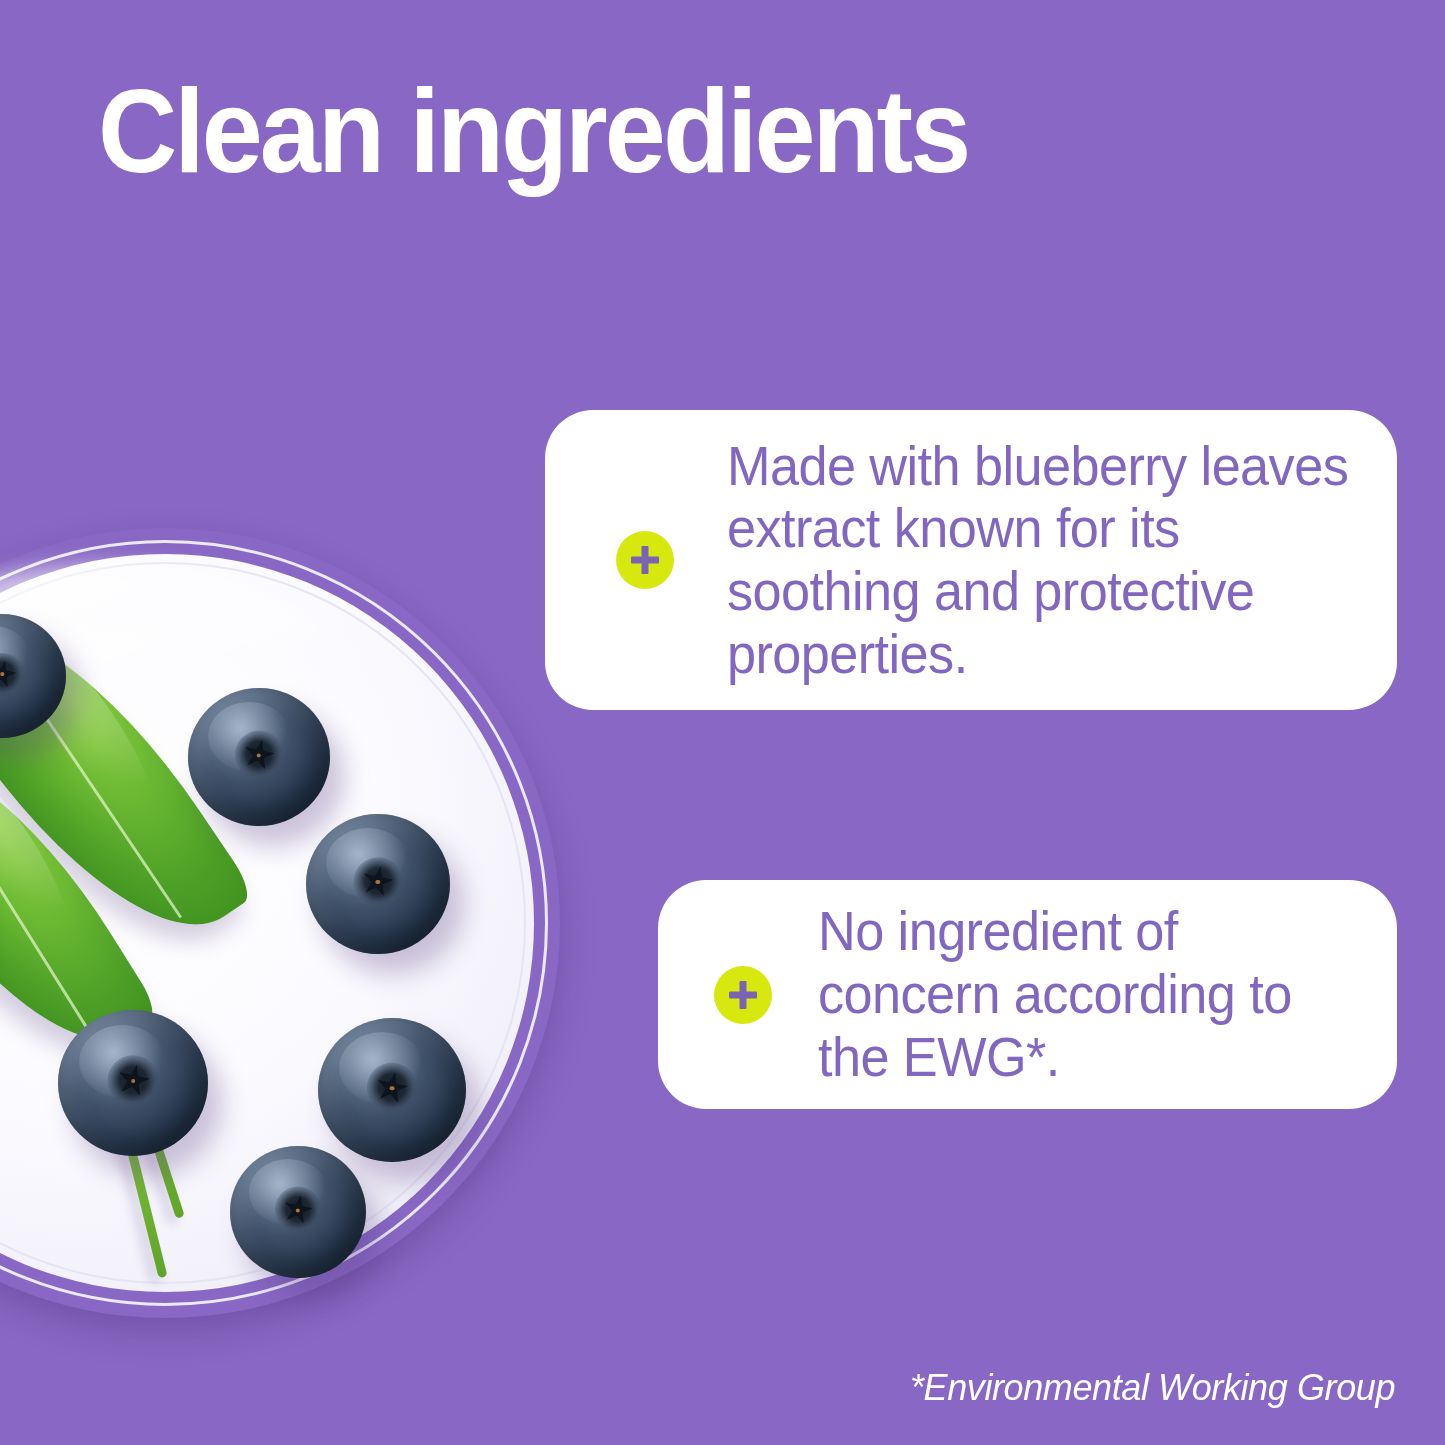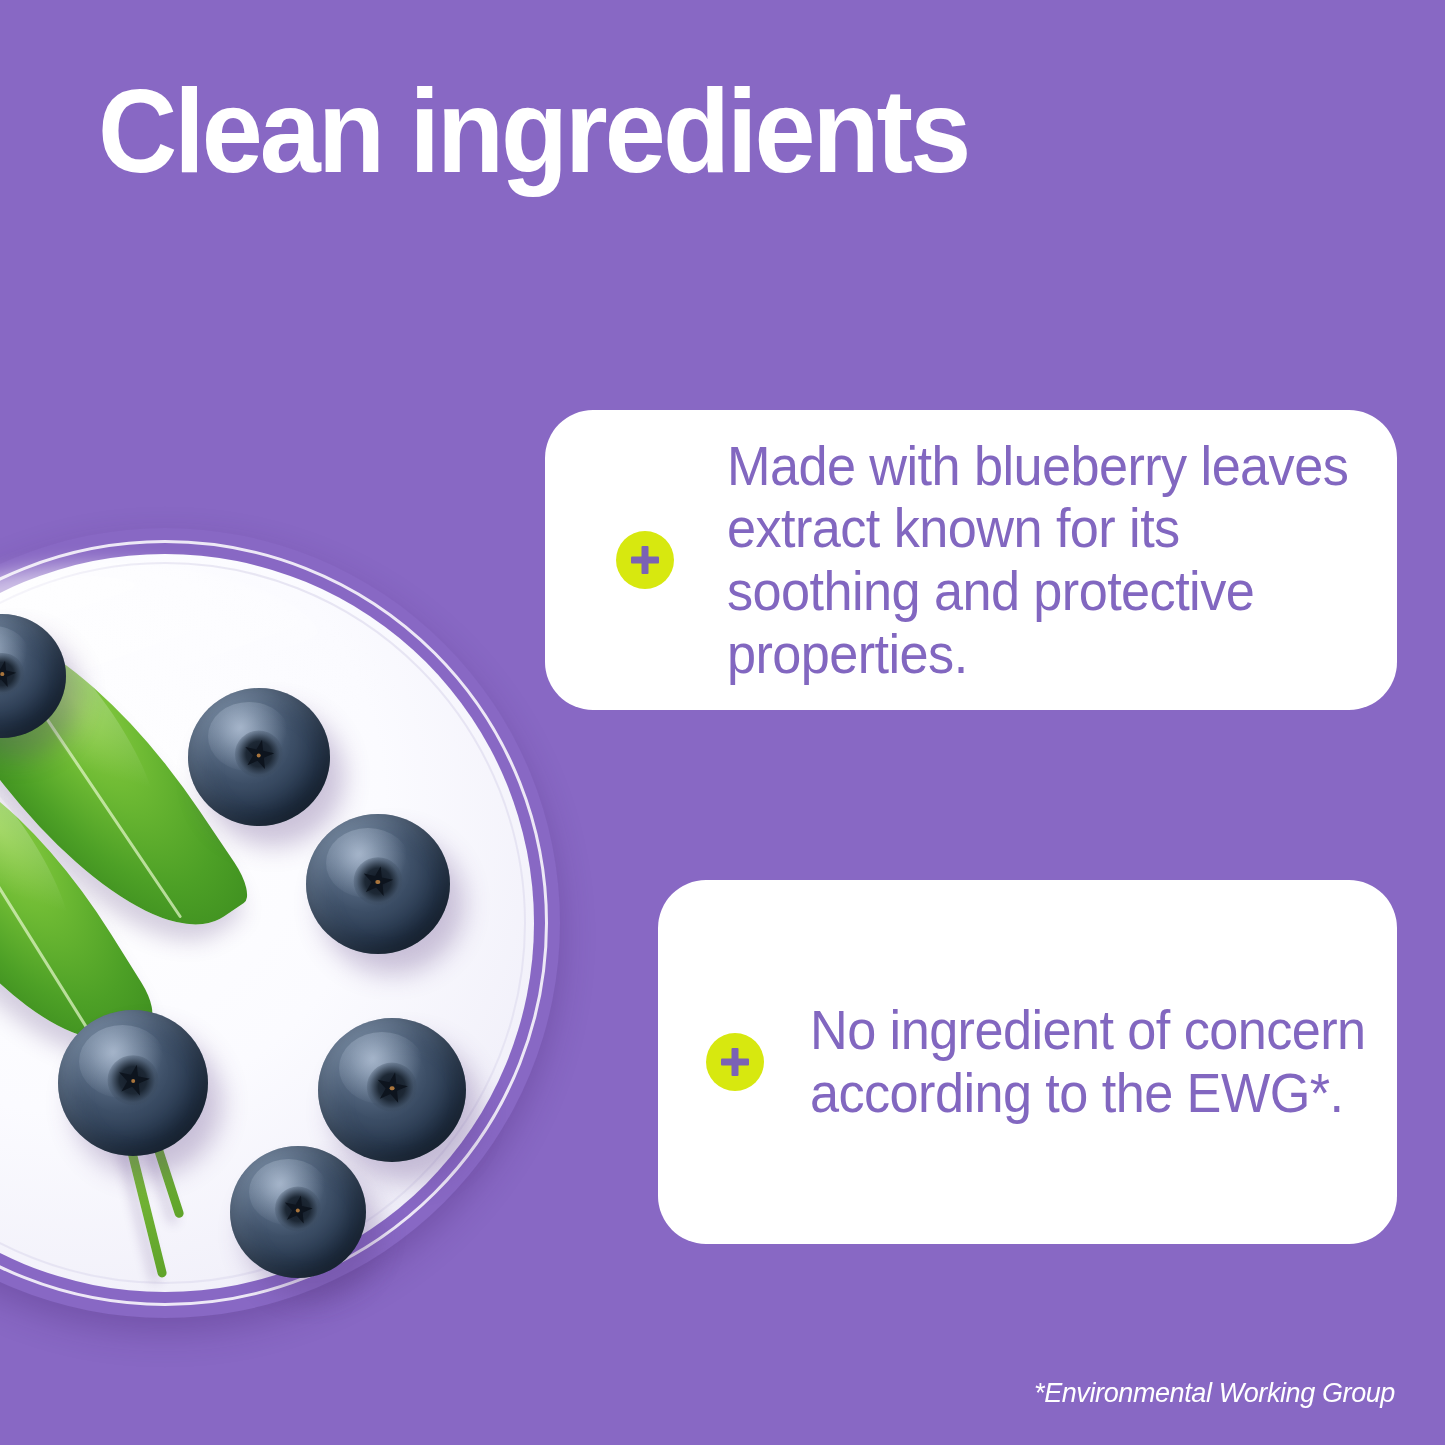--- a/index.html
+++ b/index.html
@@ -176,21 +176,21 @@
 
   
   .card {
     position:absolute;
     background:#ffffff;
     border-radius:48px;
     display:flex;
     align-items:center;
   }
   .card-1 { left:545px; top:410px;  width:852px; height:300px; }
-  .card-2 { left:658px; top:880px;  width:739px; height:364px; }
+  .card-2 { left:658px; top:880px;  width:739px; height:229px;padding-left:8px; }
 
   .plus-badge {
     flex:0 0 auto;
     width:58px;
     height:58px;
     border-radius:50%;
     background:#d7e80f;
     display:flex;
     align-items:center;
     justify-content:center;
@@ -233,21 +233,21 @@
 
   .card-2 .plus-badge { margin-left:48px; }
   .card-2 .card-text  { margin-left:46px; width:600px; }
 
   
   .footnote {
     position:absolute;
     right:50px;
     bottom:36px;
     color:#ffffff;
-    font-size:27px;
+    font-size:36px;
     font-style:italic;
     letter-spacing:-0.4px;
     white-space:nowrap;
   }
 </style>
 </head>
 <body>
 
 <div class="canvas">
 

